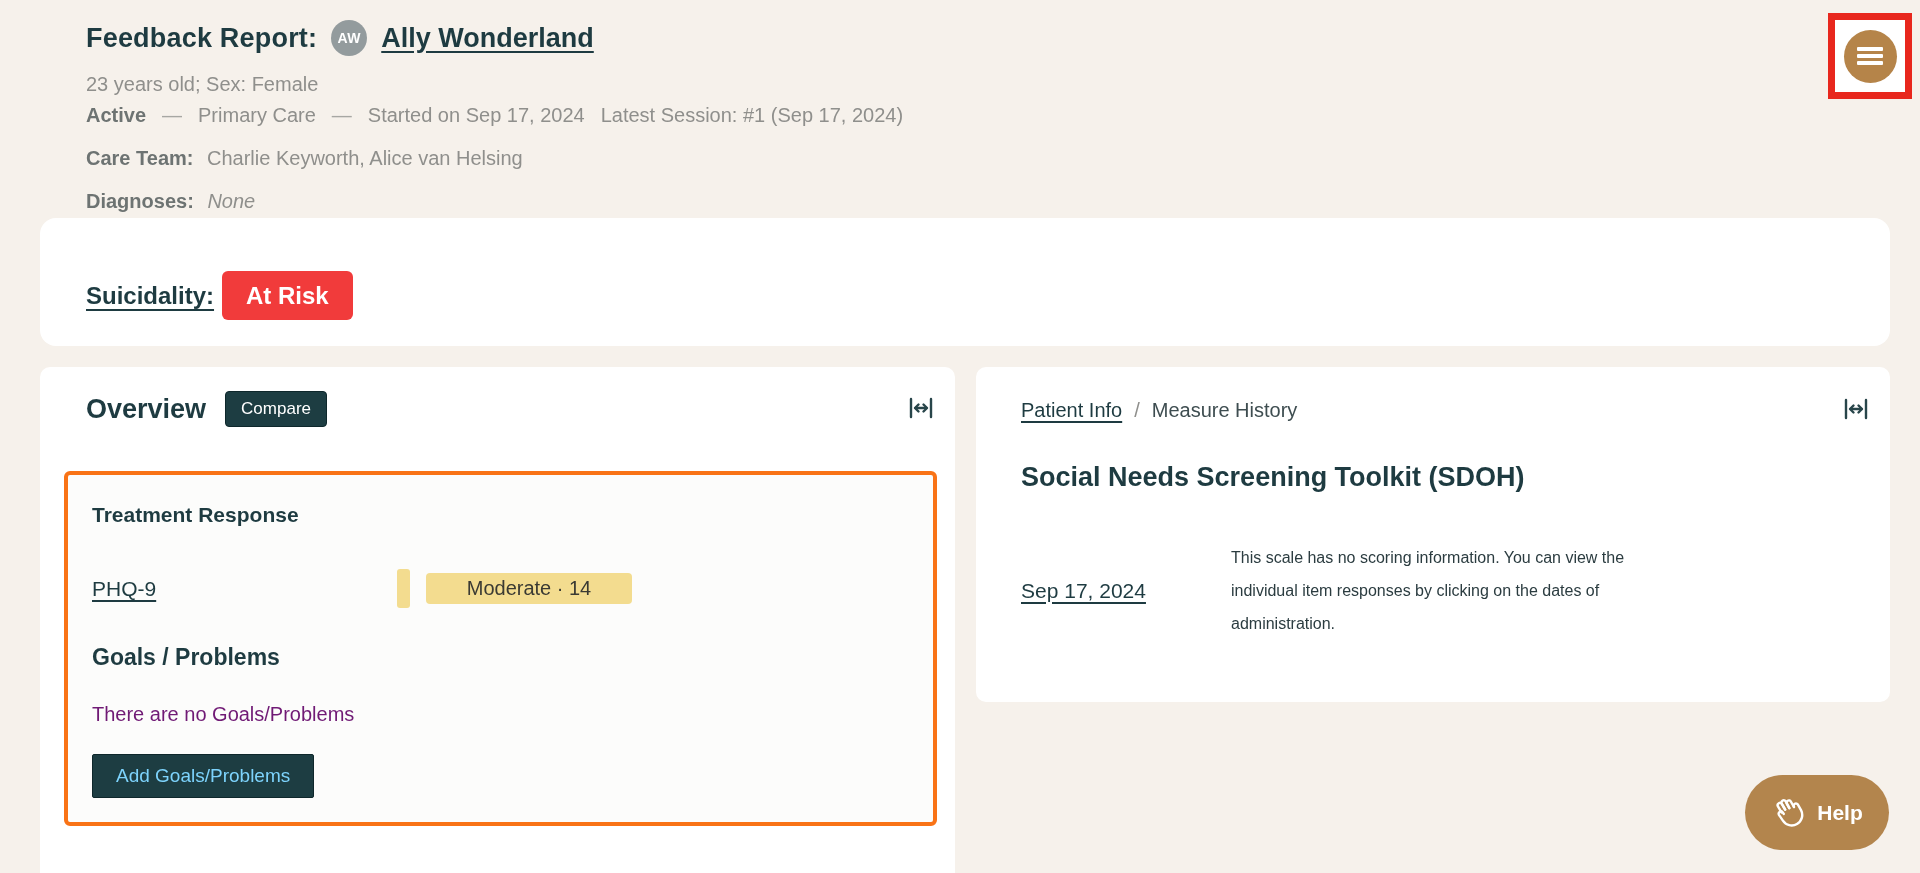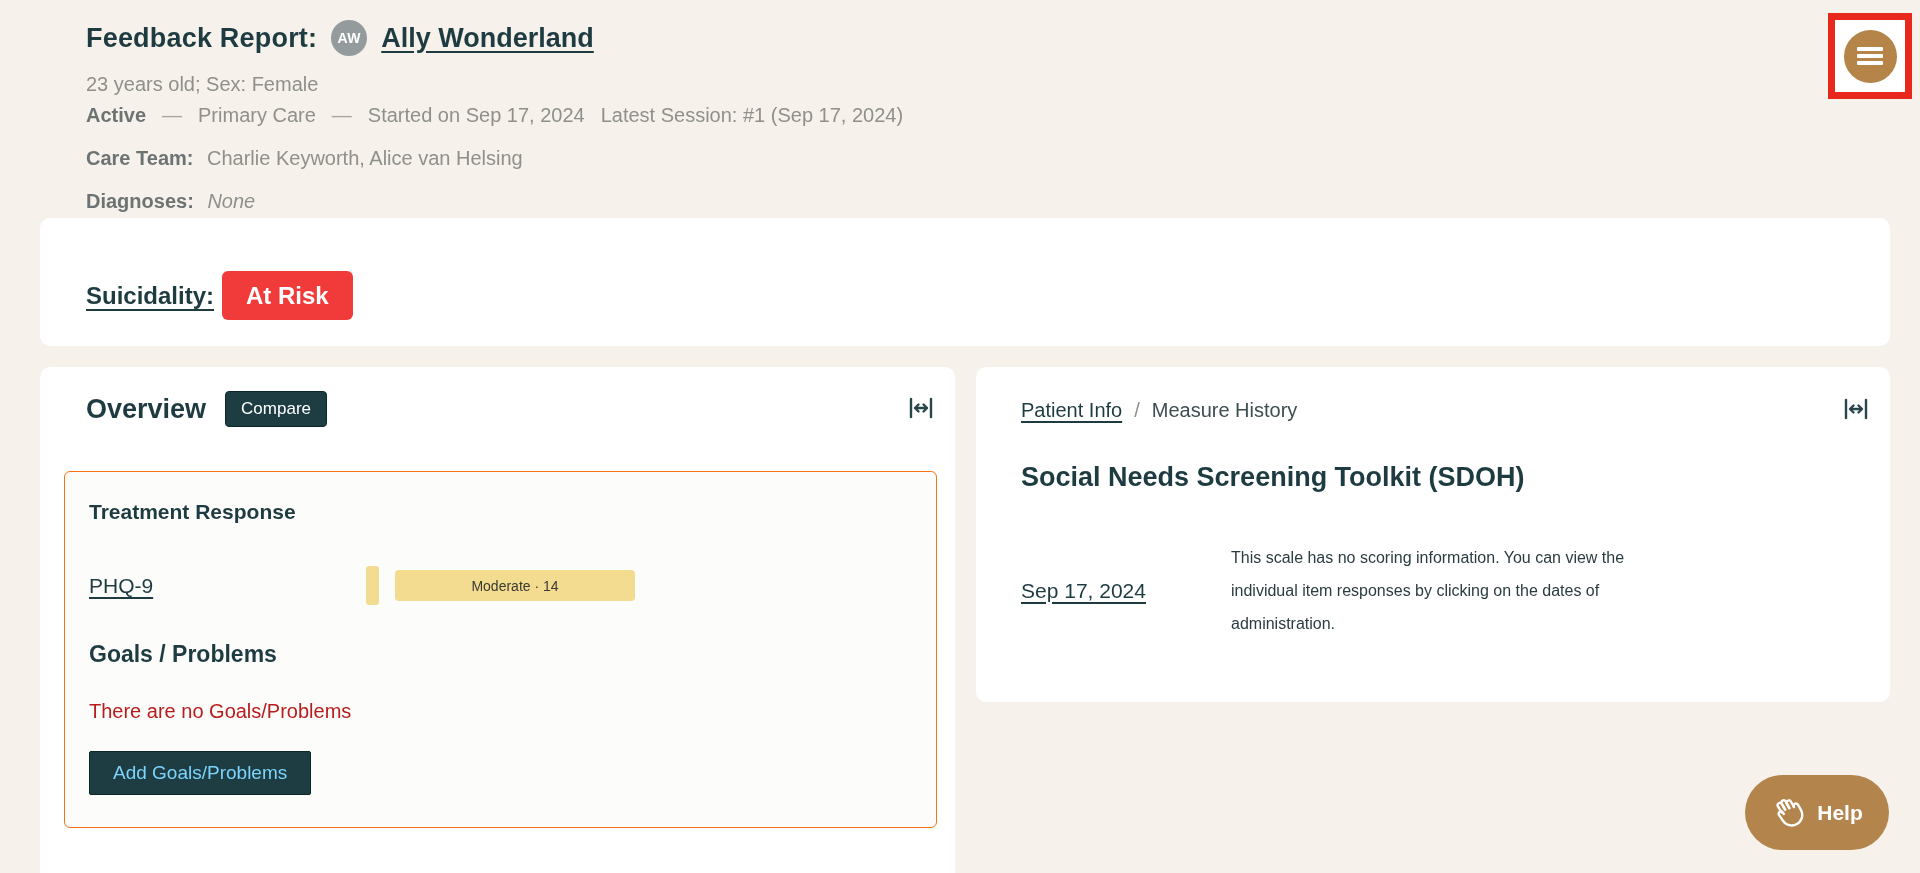--- a/index.html
+++ b/index.html
@@ -44,21 +44,21 @@
     background:#b58449; cursor:pointer;
     display:flex; flex-direction:column; align-items:center; justify-content:center; gap:3px;
   }
   .menu-circle .bar { width:26px; height:4px; background:#fff; border-radius:1px; }
 
   
   .card { position:absolute; background:#fff; border-radius:10px; }
   .suicidality-card {
     left:40px; top:218px; width:1850px; height:128px;
     padding:27px 46px 0;
-    display:flex; align-items:center;
+    display:flex; align-items:center;border-radius:16px;
   }
   .suicidality-label {
     font-size:24px; font-weight:700;
     text-decoration:underline; text-underline-offset:5px;
   }
   .risk-badge {
     margin-left:8px; height:49px; padding:0 24px;
     background:#f13b3b; color:#fff;
     font-size:24px; font-weight:700;
     border-radius:6px;
@@ -75,37 +75,37 @@
     background:#1d3d42; color:#fff;
     border:1px solid #0e272b; border-radius:4px;
     font-size:17px; font-family:inherit;
     padding:7px 15px; cursor:pointer;
   }
   .expand-btn { margin-left:auto; background:none; border:none; cursor:pointer; padding:2px; }
 
   .panel {
     margin:44px 18px 0 24px;
     background:#fcfcfb;
-    border:1px solid #f97316;
+    border:4px solid #f97316;
     border-radius:6px;
-    padding:28px 24px 32px;
+    padding:28px 24px 24px;
   }
   .section-title { font-size:21px; font-weight:700; }
   .measure-row { display:flex; align-items:center; margin-top:42px; }
   .measure-link { font-size:21px; text-decoration:underline; text-underline-offset:4px; cursor:pointer; }
   .score-group { margin-left:auto; margin-right:277px; display:flex; align-items:center; gap:16px; }
   .score-tick { width:13px; height:39px; background:#f3dc8f; border-radius:3px; }
   .score-badge {
-    width:240px; height:31px;
+    width:206px; height:31px;
     background:#f3dc8f; color:#3a3a33;
-    border-radius:4px; font-size:14px;
+    border-radius:4px; font-size:20px;
     display:flex; align-items:center; justify-content:center;
   }
   .goals-title { font-size:23px; font-weight:700; margin-top:36px; }
-  .goals-empty { color:#b91c1c; font-size:20px; margin-top:32px; }
+  .goals-empty { color:#701a75; font-size:20px; margin-top:32px; }
   .add-goals-btn {
     margin-top:28px;
     background:#1d3d42; color:#7dd3fc;
     border:1px solid #0e272b; border-radius:2px;
     font-size:19px; font-family:inherit;
     padding:10px 23px; cursor:pointer;
   }
 
   
   .history-head { display:flex; align-items:center; padding:26px 18px 0 45px; }

